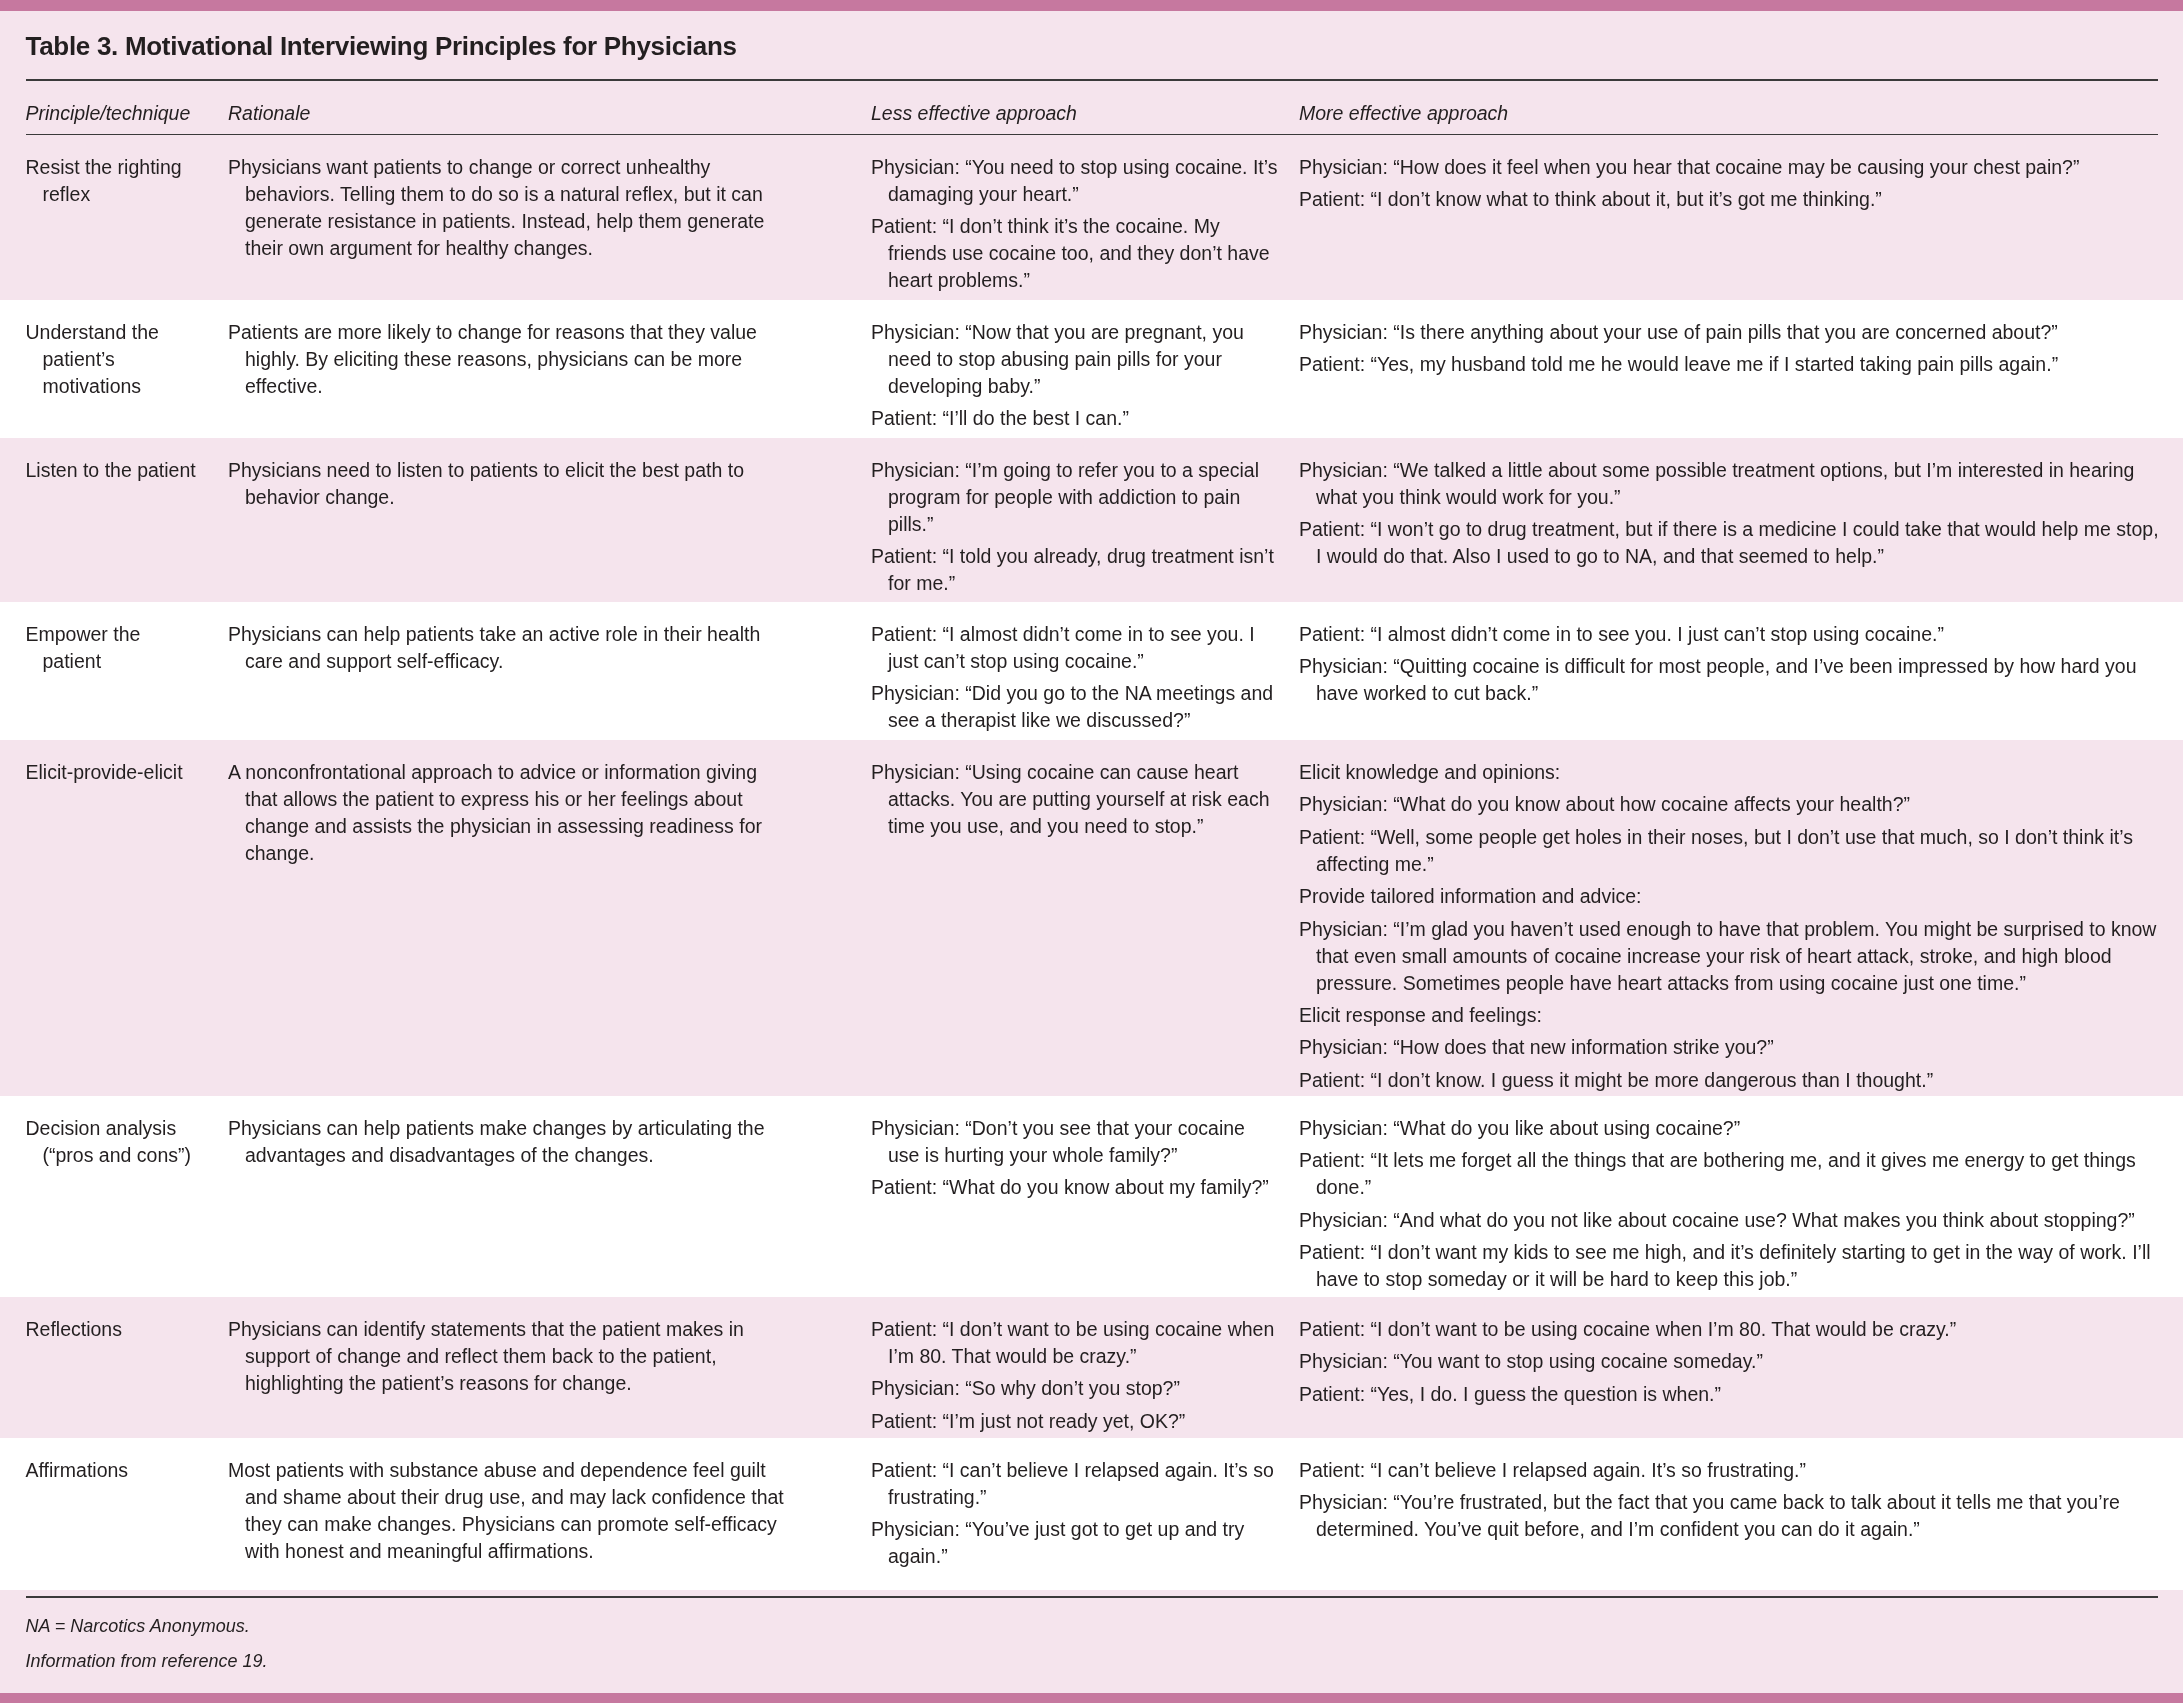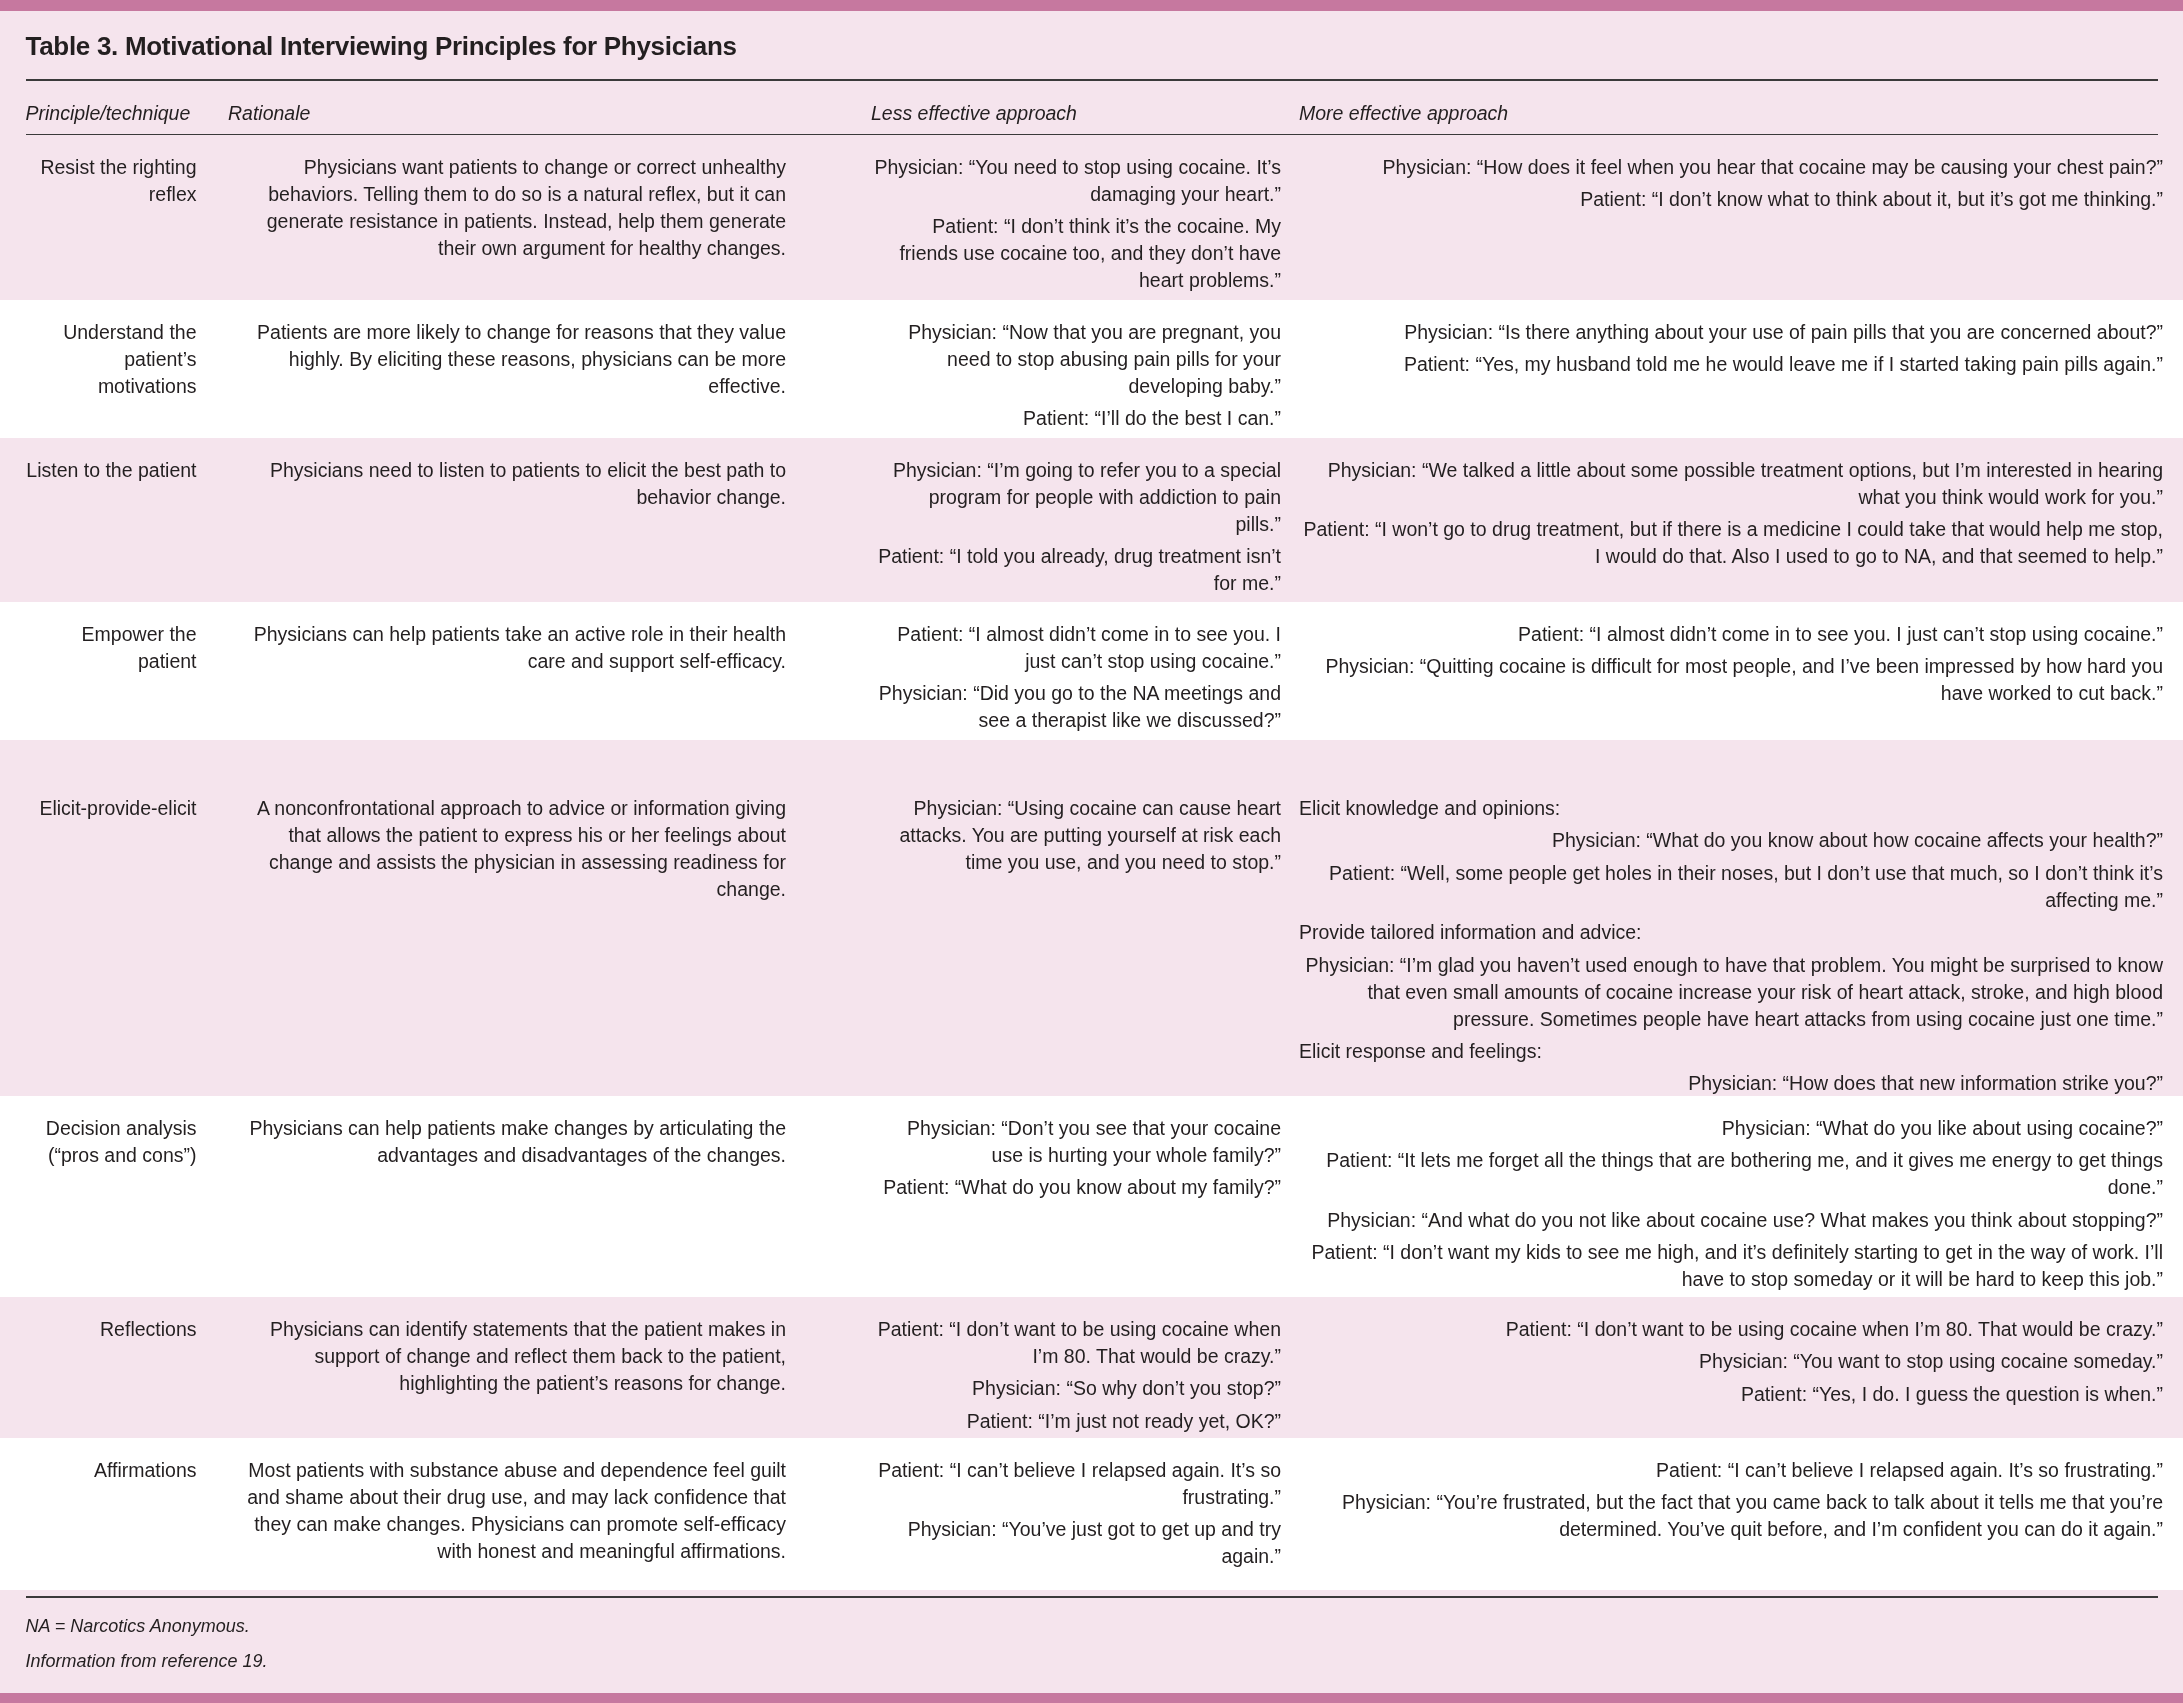--- a/index.html
+++ b/index.html
@@ -30,21 +30,21 @@
   .c3 { left: 871px; }
   .c4 { left: 1299px; }
   .row { position: absolute; left: 0; width: 2183px; }
   .row.pink { background: #f5e4ed; }
   .row.white { background: #ffffff; }
   .cell { position: absolute; top: 19px; font-size: 19.5px; line-height: 27px; }
   .cell.c1 { width: 171px; }
   .cell.c2 { width: 558px; }
   .cell.c3 { width: 410px; }
   .cell.c4 { width: 864px; }
-  .para { padding-left: 17px; text-indent: -17px; margin: 0 0 5.4px 0; text-align: right; }
+  .para { padding-left: 17px; text-indent: -17px; margin: 0 0 5.4px 0; }
   .sub { font-weight: normal; margin: 0 0 5.4px 0; }
   .foot { position: absolute; left: 25.5px; font-size: 18px; font-style: italic; }
 </style>
 </head>
 <body>
 
 <div class="bar top"></div>
 
 <h1 class="title">Table 3. Motivational Interviewing Principles for Physicians</h1>
 <div class="rule r1"></div>
@@ -115,21 +115,21 @@
       </div>
       <div class="cell c3">
         <p class="para">Patient: “I almost didn’t come in to see you. I just can’t stop using cocaine.”</p>
         <p class="para">Physician: “Did you go to the NA meetings and see a therapist like we discussed?”</p>
       </div>
       <div class="cell c4">
         <p class="para">Patient: “I almost didn’t come in to see you. I just can’t stop using cocaine.”</p>
         <p class="para">Physician: “Quitting cocaine is difficult for most people, and I’ve been impressed by how hard you have worked to cut back.”</p>
       </div>
     </div>
-    <div class="row pink" style="top: 776px; height: 356px;">
+    <div class="row pink" style="top: 740px; height: 356px;">
       <div class="cell c1">
         <p class="para">Elicit-provide-elicit</p>
       </div>
       <div class="cell c2">
         <p class="para">A nonconfrontational approach to advice or information giving that allows the patient to express his or her feelings about change and assists the physician in assessing readiness for change.</p>
       </div>
       <div class="cell c3">
         <p class="para">Physician: “Using cocaine can cause heart attacks. You are putting yourself at risk each time you use, and you need to stop.”</p>
       </div>
       <div class="cell c4">

